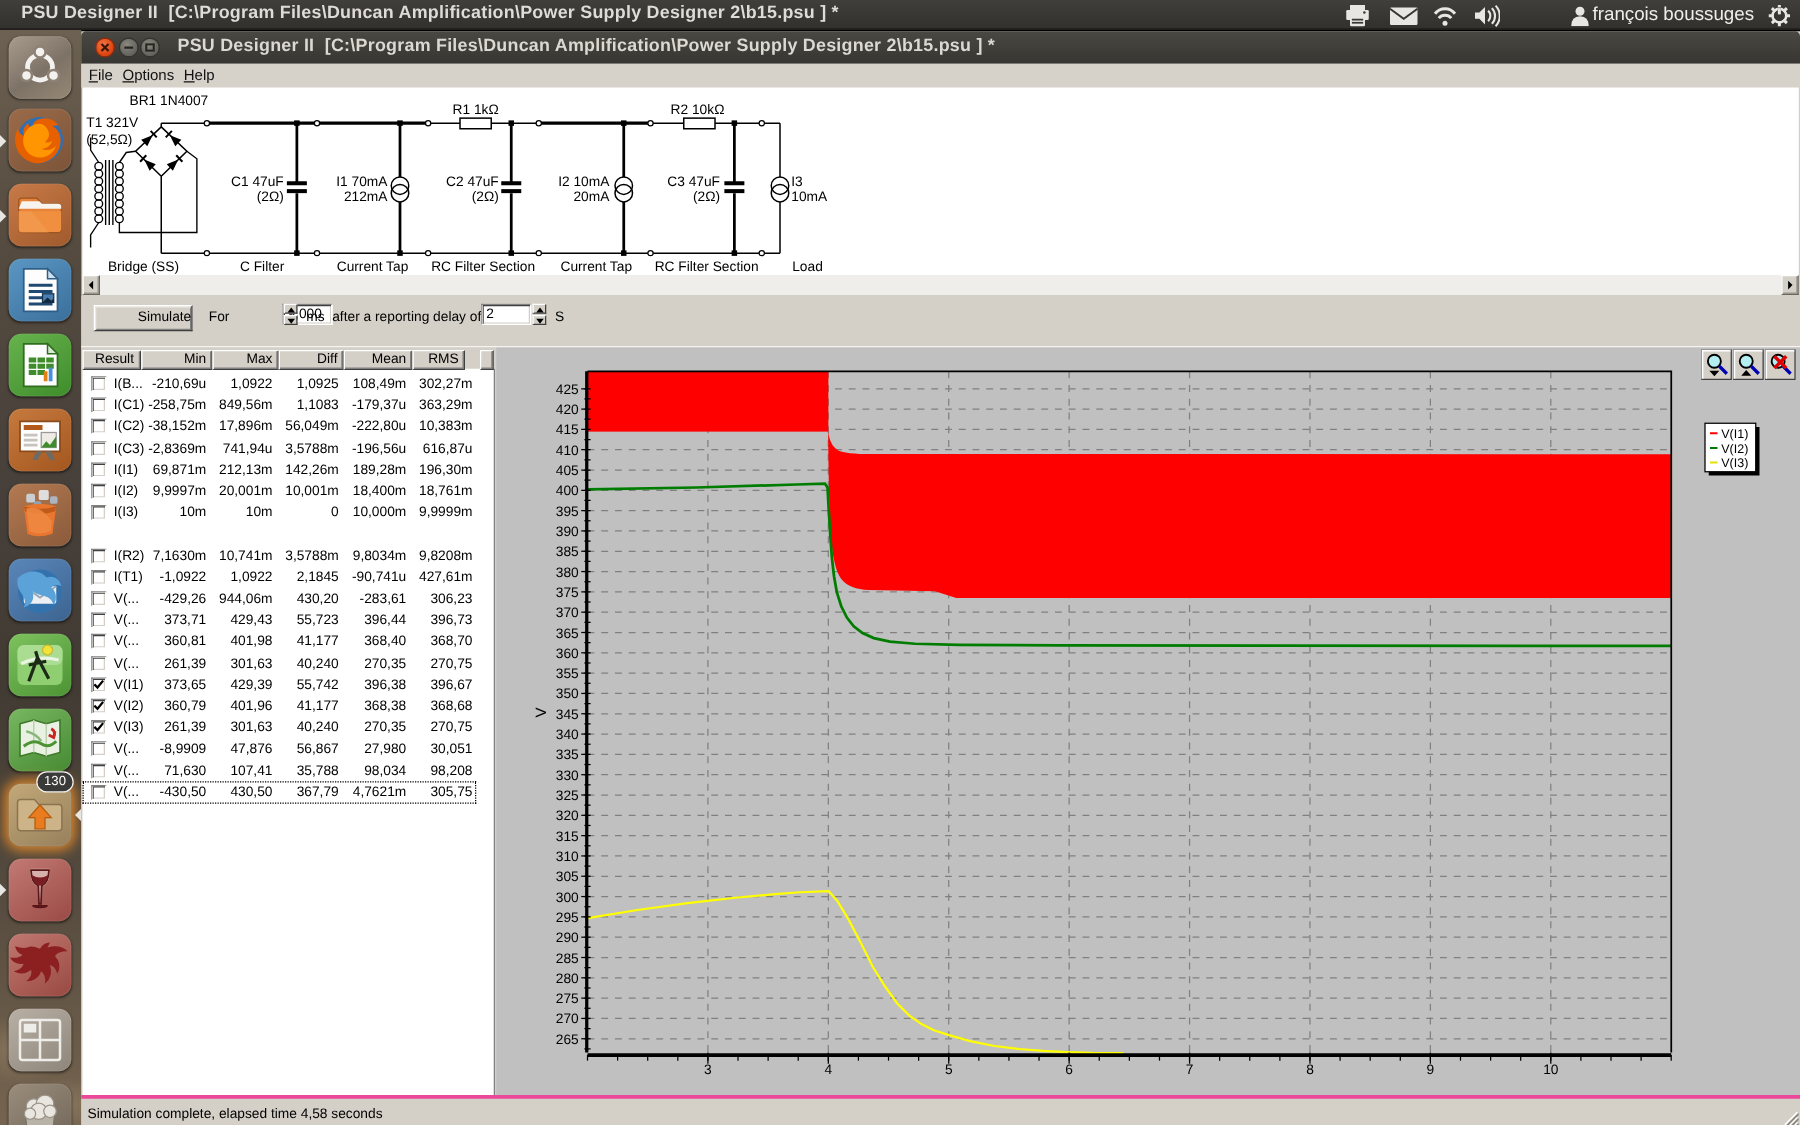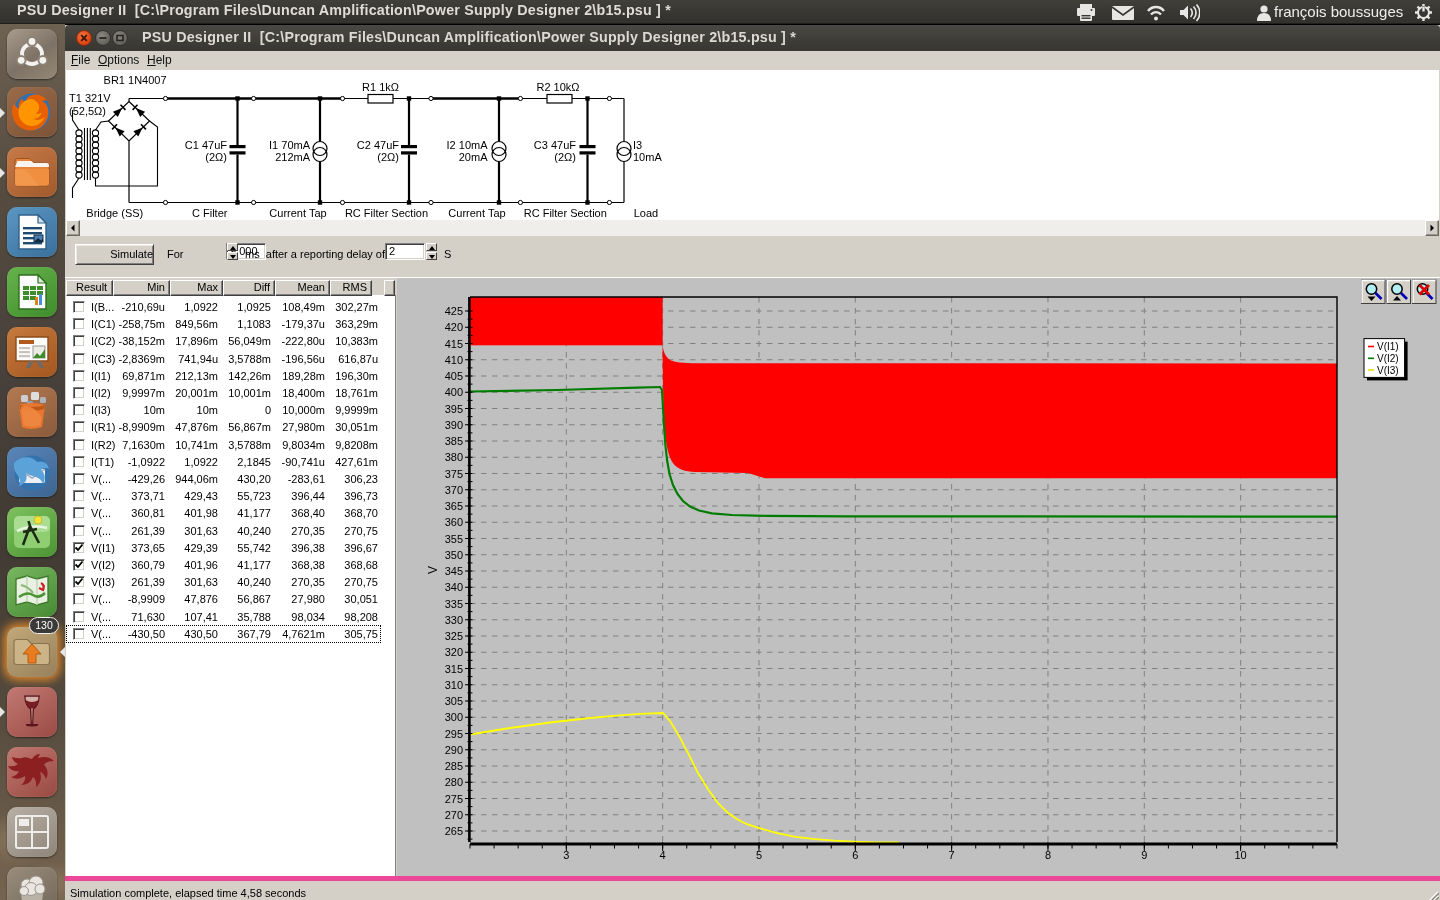--- a/index.html
+++ b/index.html
@@ -35,21 +35,21 @@
 #content{left:0;top:253px;width:1375px;height:599px;background:#d4d0c8;}
 #tablepanel{left:1px;top:0;width:330px;height:599px;background:#d4d0c8;}
 #tablewhite{left:0px;top:17px;width:330px;height:582px;background:#fff;border-right:1px solid #808080;}
 .hcell{position:absolute;top:2px;height:16px;background:#d4d0c8;border:1px solid;border-color:#fff #404040 #404040 #fff;box-shadow:inset -1px -1px 0 #808080;font-size:11px;}
 .row{position:absolute;left:1px;width:328px;height:17px;}
 .row div{position:absolute;top:2px;font-size:11px;white-space:pre;}
 .cb{position:absolute;left:6px;top:2px;width:12px;height:12px;background:#fff;border:1px solid;border-color:#808080 #fff #fff #808080;box-shadow:inset 1px 1px 0 #404040, inset -1px -1px 0 #d4d0c8;}
 .nm{left:24px;}
 .c1{right:230px;} .c2{right:177px;} .c3{right:124px;} .c4{right:70px;} .c5{right:17px;}
 #graphpanel{left:332px;top:0;width:1043px;height:599px;background:#c0c0c0;}
-#statusbar{left:0;top:851px;width:1375px;height:24px;background:#d4d0c8;border-top:5px solid #ec4899;}
+#statusbar{left:0;top:851px;width:1375px;height:24px;background:#d4d0c8;border-top:3px solid #ec4899;}
 #statusbar .txt{left:5px;top:6px;font-size:11px;color:#000;}
 </style></head><body>
 
 <div id="topbar" class="abs">
 <span class="ttl abs">PSU Designer II&nbsp; [C:\Program Files\Duncan Amplification\Power Supply Designer 2\b15.psu ] *</span>
 <svg class="abs" style="left:1076px;top:3px" width="124" height="19" viewBox="0 0 124 19">
 <g fill="#e8e6e3">
 
 <rect x="4" y="1" width="12" height="4"></rect>
         <rect x="1" y="5" width="18" height="8" rx="1"></rect>
@@ -448,29 +448,20 @@
           <div class="c5">18,761m</div>
 </div>
 <div class="row" style="top:124.19999999999999px;">
 <span class="cb"></span>
 <div class="nm">I(I3)</div>
           <div class="c1">10m</div>
           <div class="c2">10m</div>
           <div class="c3">0</div>
           <div class="c4">10,000m</div>
           <div class="c5">9,9999m</div>
-</div>
-<div class="row" style="top:141.39999999999998px;">
-<span class="cb"></span>
-<div class="nm">I(R1)</div>
-          <div class="c1">-8,9909m</div>
-          <div class="c2">47,876m</div>
-          <div class="c3">56,867m</div>
-          <div class="c4">27,980m</div>
-          <div class="c5">30,051m</div>
 </div>
 <div class="row" style="top:158.6px;">
 <span class="cb"></span>
 <div class="nm">I(R2)</div>
           <div class="c1">7,1630m</div>
           <div class="c2">10,741m</div>
           <div class="c3">3,5788m</div>
           <div class="c4">9,8034m</div>
           <div class="c5">9,8208m</div>
 </div>

